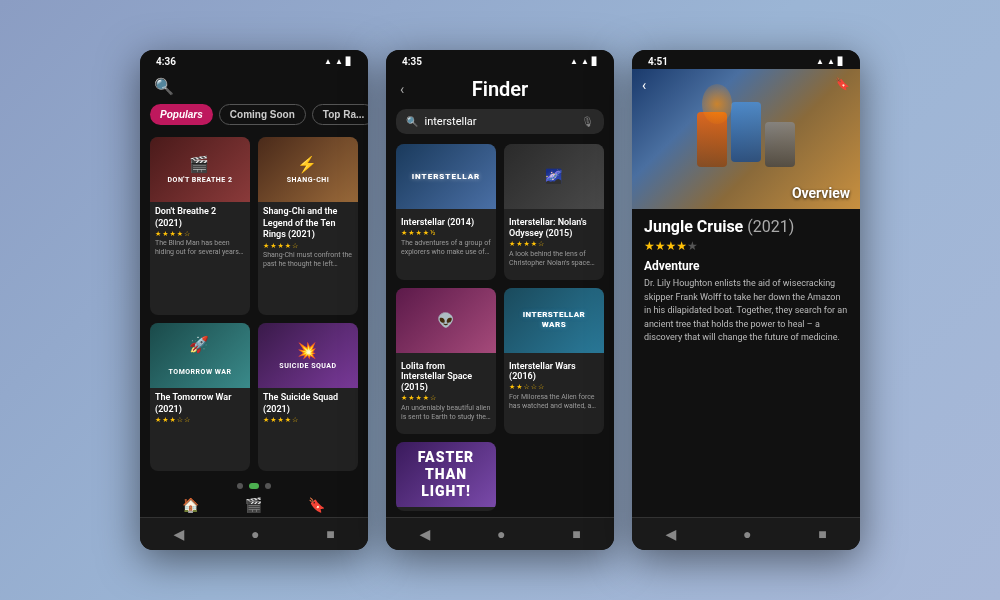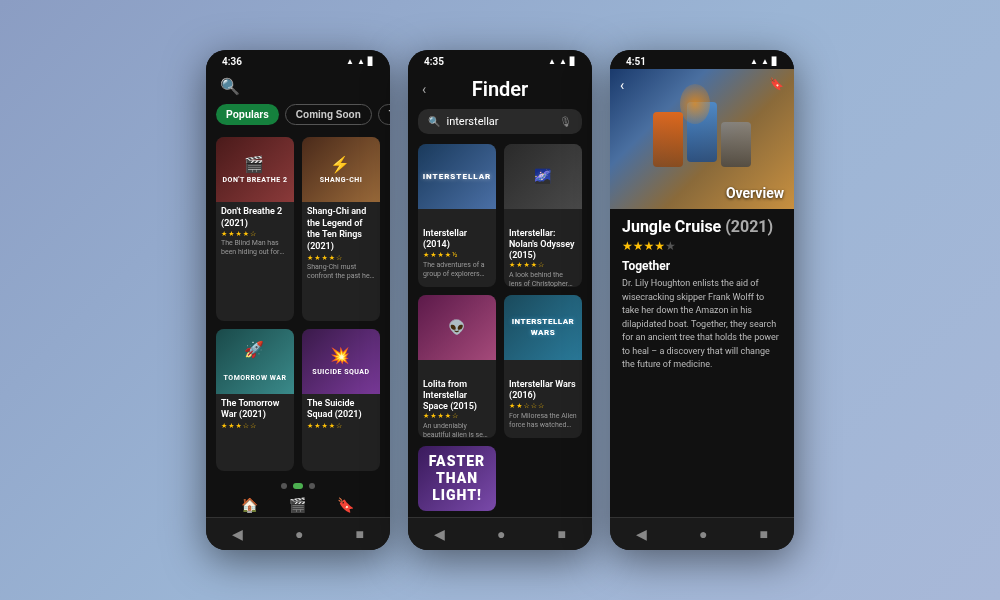--- a/index.html
+++ b/index.html
@@ -9,24 +9,24 @@
       background: linear-gradient(135deg, #8b9dc3 0%, #9bb5d5 50%, #a8b8d8 100%);
       display: flex;
       align-items: center;
       justify-content: center;
       gap: 18px;
       font-family: 'Roboto', Arial, sans-serif;
       overflow: hidden;
     }
 
     .phone {
-      width: 184px;
+      width: 228px;
       height: 500px;
       background: #1a1a1a;
-      border-radius: 20px;
+      border-radius: 13px;
       overflow: hidden;
       position: relative;
       box-shadow: 0 10px 40px rgba(0,0,0,0.5);
       display: flex;
       flex-direction: column;
     }
 
     
     .status-bar {
       display: flex;
@@ -102,23 +102,24 @@
     }
     .filter-btn {
       padding: 4px 10px;
       border-radius: 20px;
       font-size: 10px;
       font-weight: 600;
       cursor: pointer;
       white-space: nowrap;
     }
     .filter-btn.active {
-      background: #15803d;
+      background: #be185d;
       color: #fff;
       border: none;
+      font-style: italic;
     }
     .filter-btn.inactive {
       background: transparent;
       color: #ccc;
       border: 1px solid #555;
     }
 
     .movie-grid {
       display: grid;
       grid-template-columns: 1fr 1fr;
@@ -240,21 +241,21 @@
       padding: 6px 10px;
       flex: 1;
       overflow: hidden;
     }
     .result-card {
       background: #222;
       border-radius: 8px;
       overflow: hidden;
     }
     .result-info {
-      padding: 19px 5px;
+      padding: 8px 5px;
     }
     .result-title {
       color: #fff;
       font-size: 9px;
       font-weight: 600;
       line-height: 1.2;
     }
     .result-desc {
       color: #999;
       font-size: 7px;
@@ -338,21 +339,21 @@
       padding: 8px 12px;
       overflow: hidden;
     }
     .detail-movie-title {
       color: #fff;
       font-size: 16px;
       font-weight: 700;
     }
     .detail-movie-year {
       color: #aaa;
-      font-weight: 700;
+      font-weight: 400;
       text-align: right;
     }
     .detail-stars {
       color: #FFC107;
       font-size: 12px;
       margin: 3px 0;
     }
     .genre-tags {
       display: flex;
       gap: 6px;
@@ -602,21 +603,21 @@
     <div class="detail-content">
       <div class="detail-movie-title">
         <span>Jungle Cruise</span>
         <span class="detail-movie-year">(2021)</span>
       </div>
       <div class="detail-stars">
         <span style="color:#FFC107">★★★</span><span style="color:#FFC107">★</span><span style="color:#555">★</span>
       </div>
 
 
-      <div class="storyline-heading">Together</div>
+      <div class="storyline-heading">Adventure</div>
       <div class="storyline-text">Dr. Lily Houghton enlists the aid of wisecracking skipper Frank Wolff to take her down the Amazon in his dilapidated boat. Together, they search for an ancient tree that holds the power to heal – a discovery that will change the future of medicine.</div>
     </div>
   </div>
 
   <div class="nav-bar">
     <span class="nav-btn">◀</span>
     <span class="nav-btn">●</span>
     <span class="nav-btn">■</span>
   </div>
 </div>

